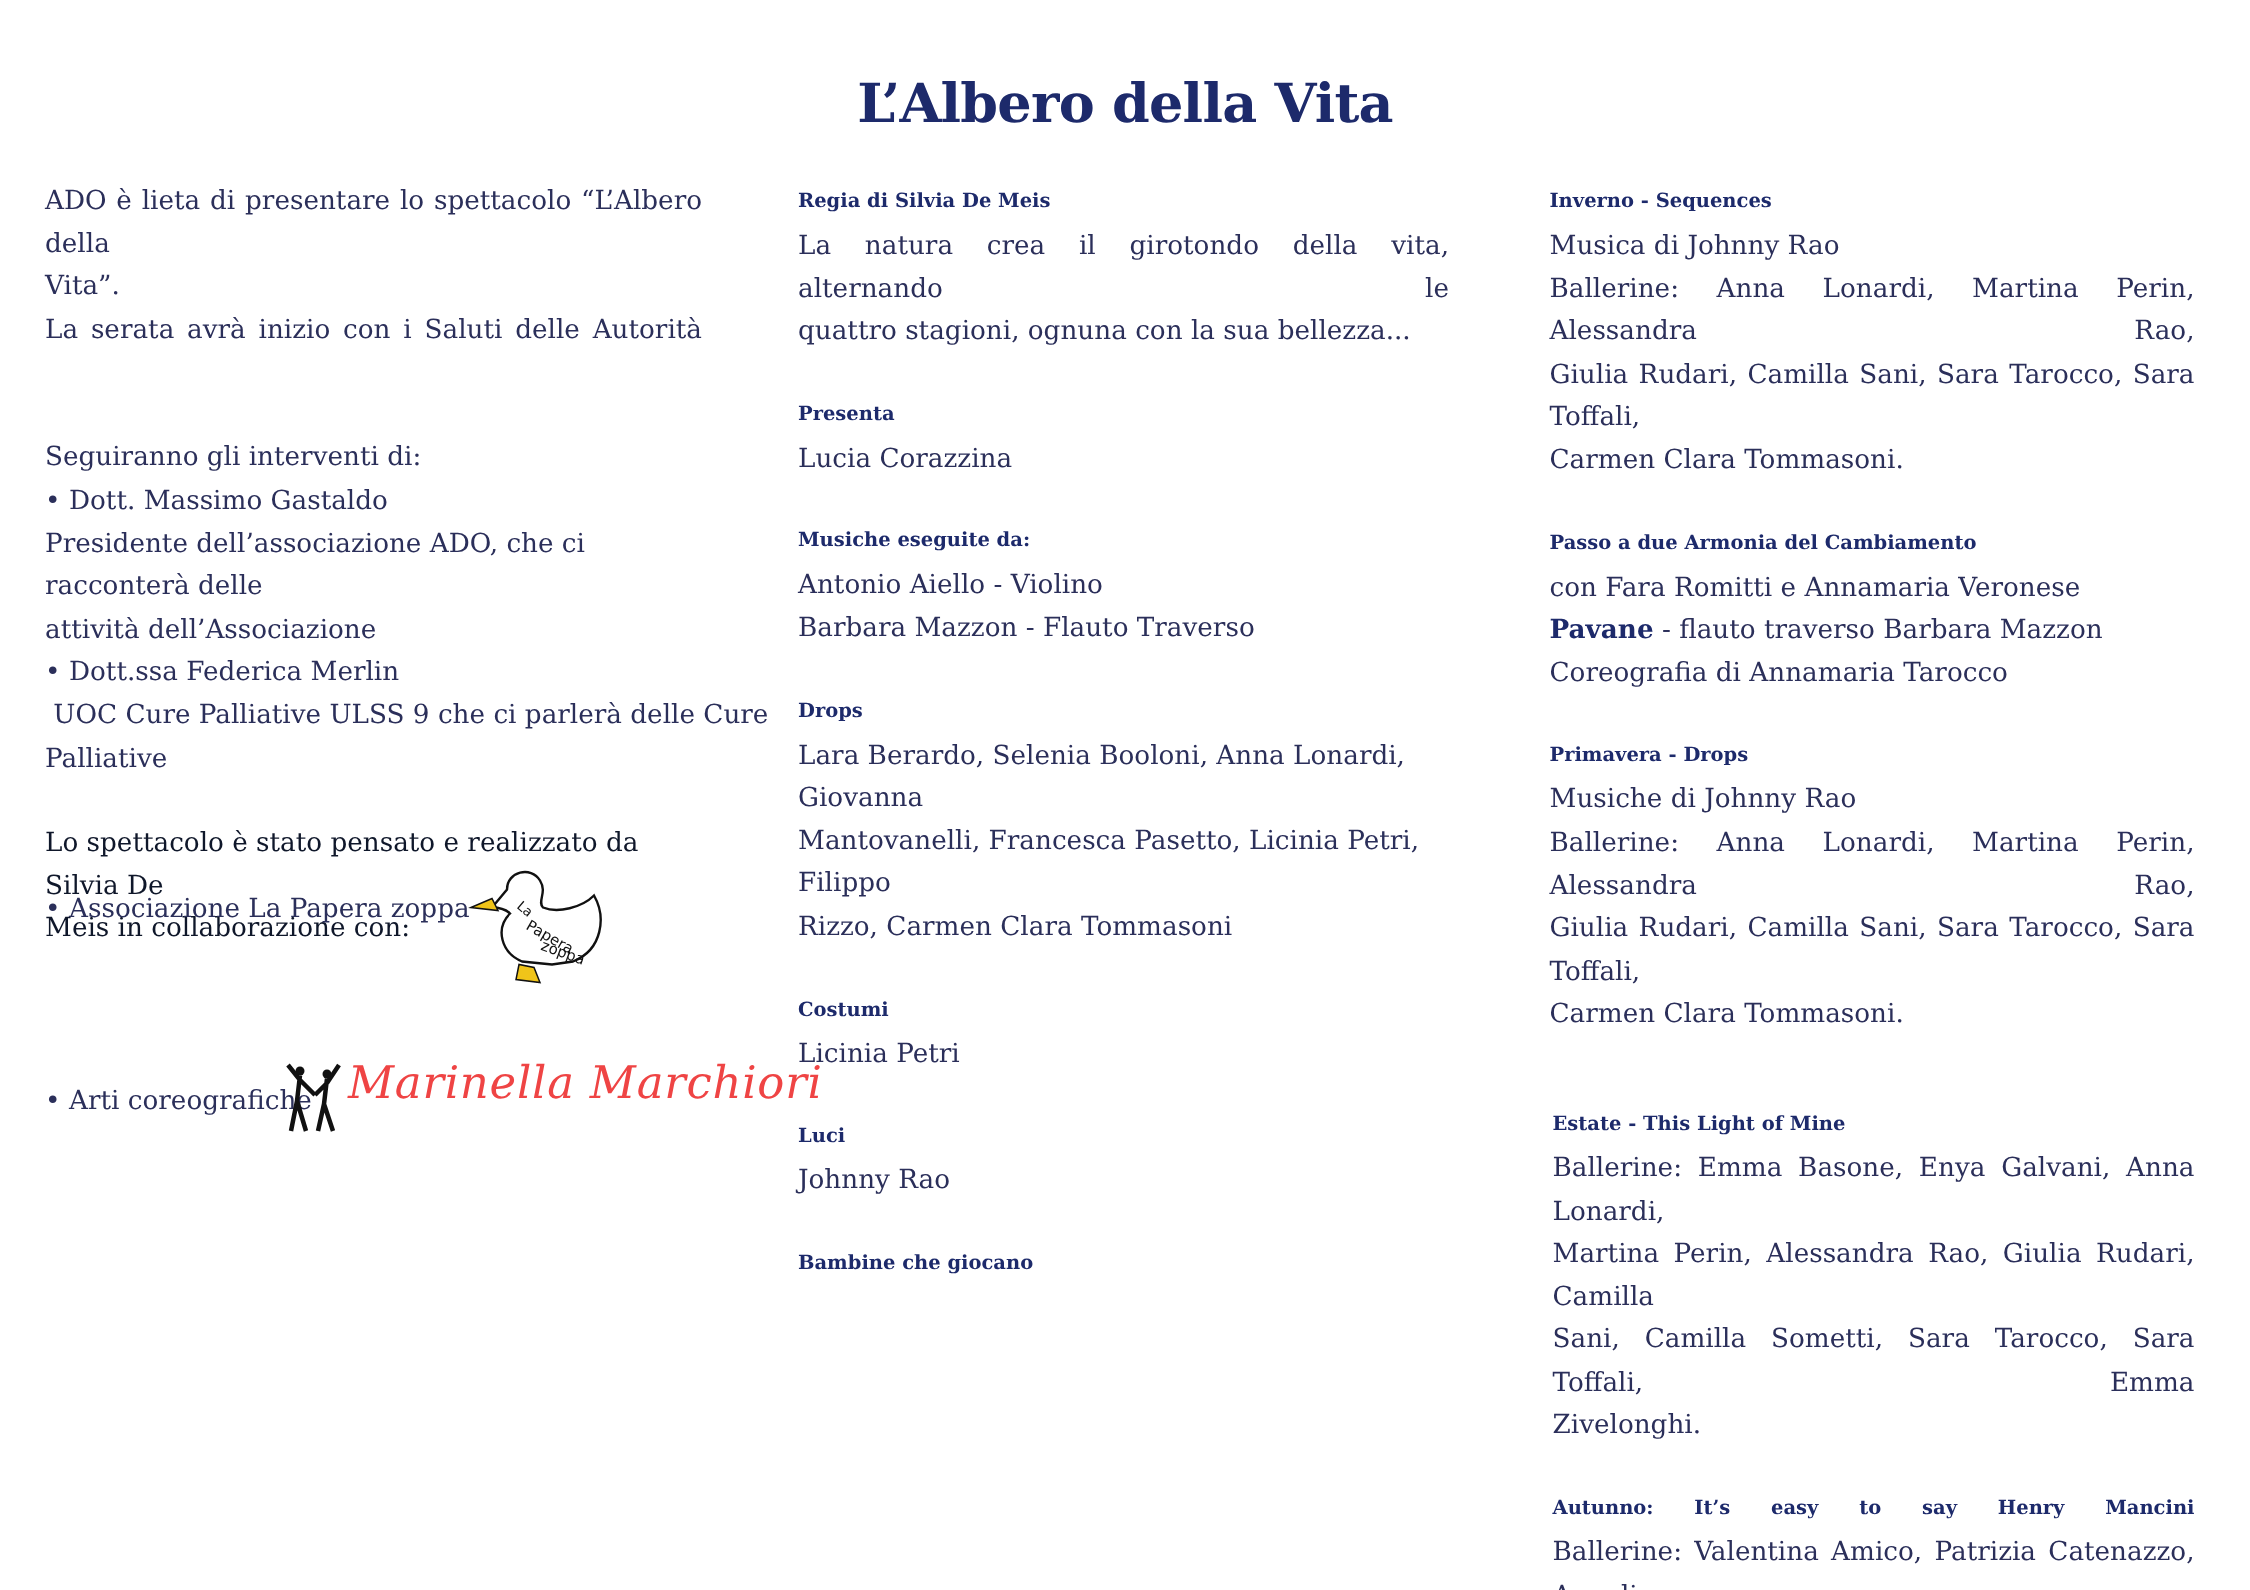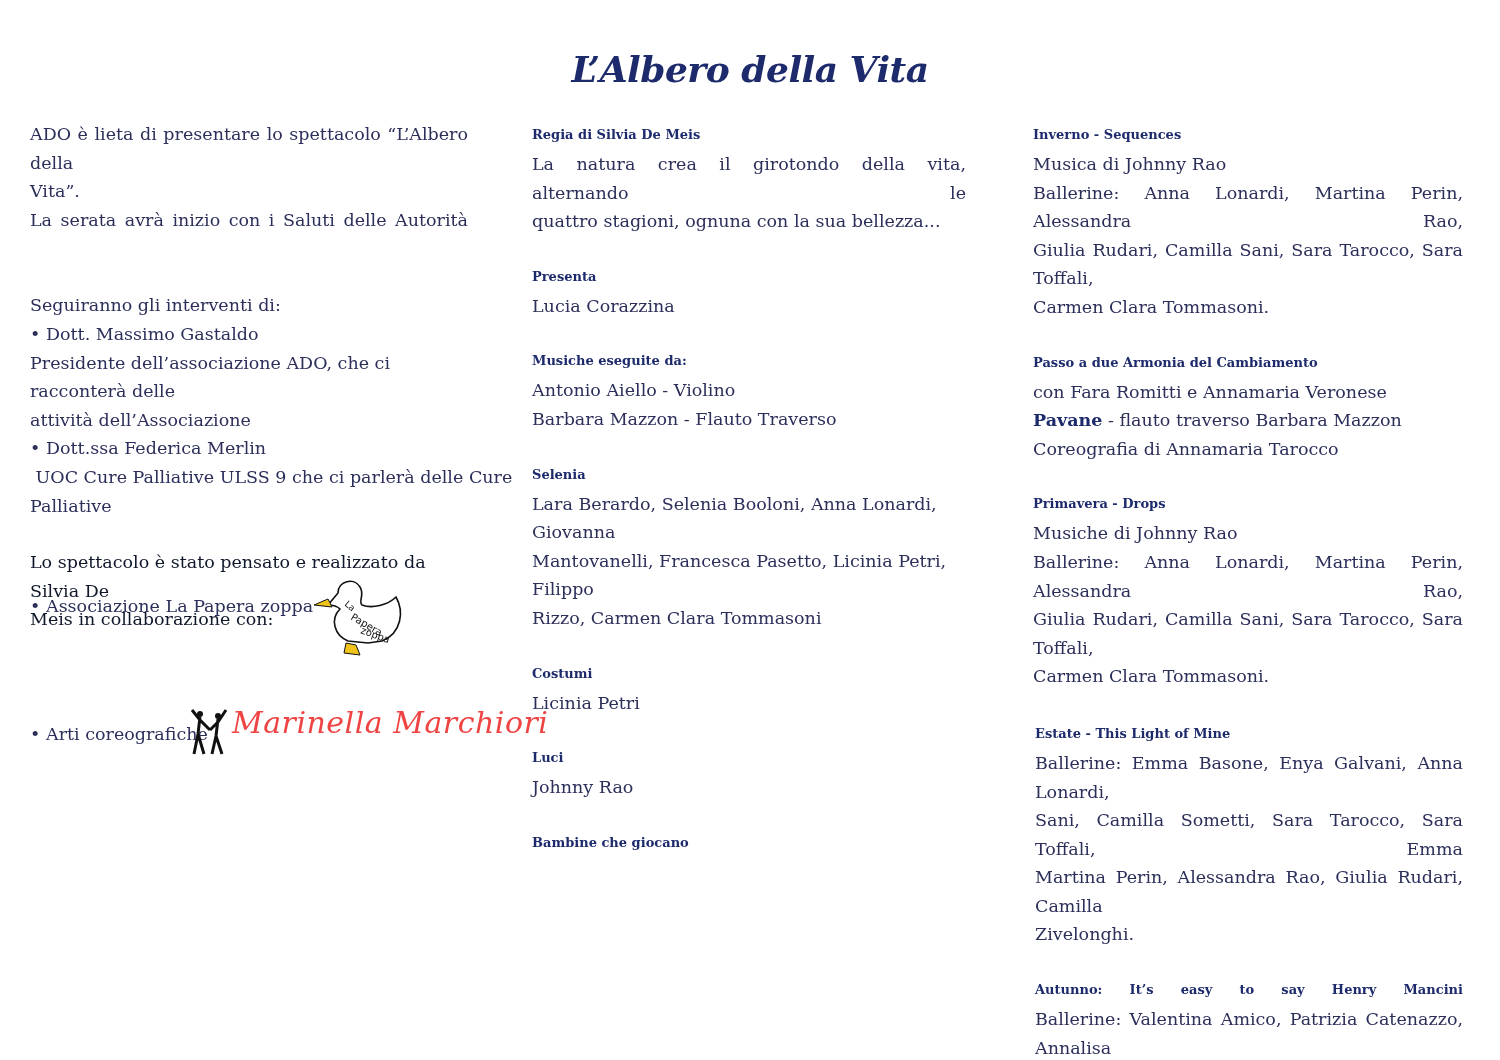--- a/index.html
+++ b/index.html
@@ -1,19 +1,19 @@
 <!DOCTYPE html>
 <html><head>
 <meta charset="utf-8">
 <style>
   html, body { margin:0; padding:0; background:#ffffff; }
   body { width:1500px; height:1060px; position:relative; overflow:hidden;
          font-family:"DejaVu Serif", serif; color:#2b2f5a; }
   .title { position:absolute; top:48px; left:0; width:1500px; text-align:center;
-           font-size:36px; color:#1d2a6b; font-weight:bold; font-style:italic;
+           font-size:36px; color:#1d2a6b; font-weight:bold; 
            letter-spacing:-0.5px; }
   .col { position:absolute; top:120px; font-size:17.5px; line-height:28.6px; }
   .col p { margin:0; }
   .c1 { left:30px; width:438px; }
   .c2 { left:532px; width:434px; }
   .c3 { left:1033px; width:430px; }
   .just { text-align:justify; text-align-last:justify; }
   .h { font-weight:bold; color:#1d2a6b; font-size:13px; line-height:30px; margin-top:0; }
   .block { margin-bottom:26px; }
   .blue { color:#0f172a; }
@@ -87,21 +87,21 @@
   <div class="block">
     <p class="h">Presenta</p>
     <p>Lucia Corazzina</p>
   </div>
   <div class="block">
     <p class="h">Musiche eseguite da:</p>
     <p>Antonio Aiello - Violino</p>
     <p>Barbara Mazzon - Flauto Traverso</p>
   </div>
   <div class="block">
-    <p class="h">Selenia</p>
+    <p class="h">Drops</p>
     <p>Lara Berardo,  Selenia Booloni, Anna Lonardi, Giovanna</p>
     <p>Mantovanelli, Francesca Pasetto, Licinia Petri, Filippo</p>
     <p>Rizzo, Carmen Clara Tommasoni</p>
   </div>
   <div class="block">
     <p class="h">Costumi</p>
     <p>Licinia Petri</p>
   </div>
   <div class="block">
     <p class="h">Luci</p>
@@ -126,25 +126,25 @@
     <p><span class="bold">Pavane</span><span> - flauto traverso Barbara Mazzon</span></p>
     <p>Coreografia di Annamaria Tarocco</p>
   </div>
   <div class="block">
     <p class="h">Primavera - Drops</p>
     <p>Musiche di Johnny Rao</p>
     <p class="just">Ballerine: Anna Lonardi, Martina Perin, Alessandra Rao,</p>
     <p class="just">Giulia Rudari, Camilla Sani, Sara Tarocco, Sara Toffali,</p>
     <p>Carmen Clara Tommasoni.</p>
   </div>
-  <div class="block" style="margin-top:28px; margin-left:2px">
+  <div class="block" style="margin-top:44px; margin-left:2px">
     <p class="h">Estate - This Light of Mine</p>
     <p class="just">Ballerine: Emma Basone, Enya Galvani, Anna Lonardi,</p>
+    <p class="just">Martina Perin, Alessandra Rao, Giulia Rudari, Camilla</p>
     <p class="just">Sani, Camilla Sometti, Sara Tarocco, Sara Toffali, Emma</p>
-    <p class="just">Martina Perin, Alessandra Rao, Giulia Rudari, Camilla</p>
     <p>Zivelonghi.</p>
   </div>
   <div class="block" style="margin-left:2px">
     <p class="h just">Autunno: It’s easy to say Henry Mancini</p>
     <p class="just">Ballerine: Valentina Amico, Patrizia Catenazzo, Annalisa</p>
 
   </div>
 </div>
 
 </body></html>

